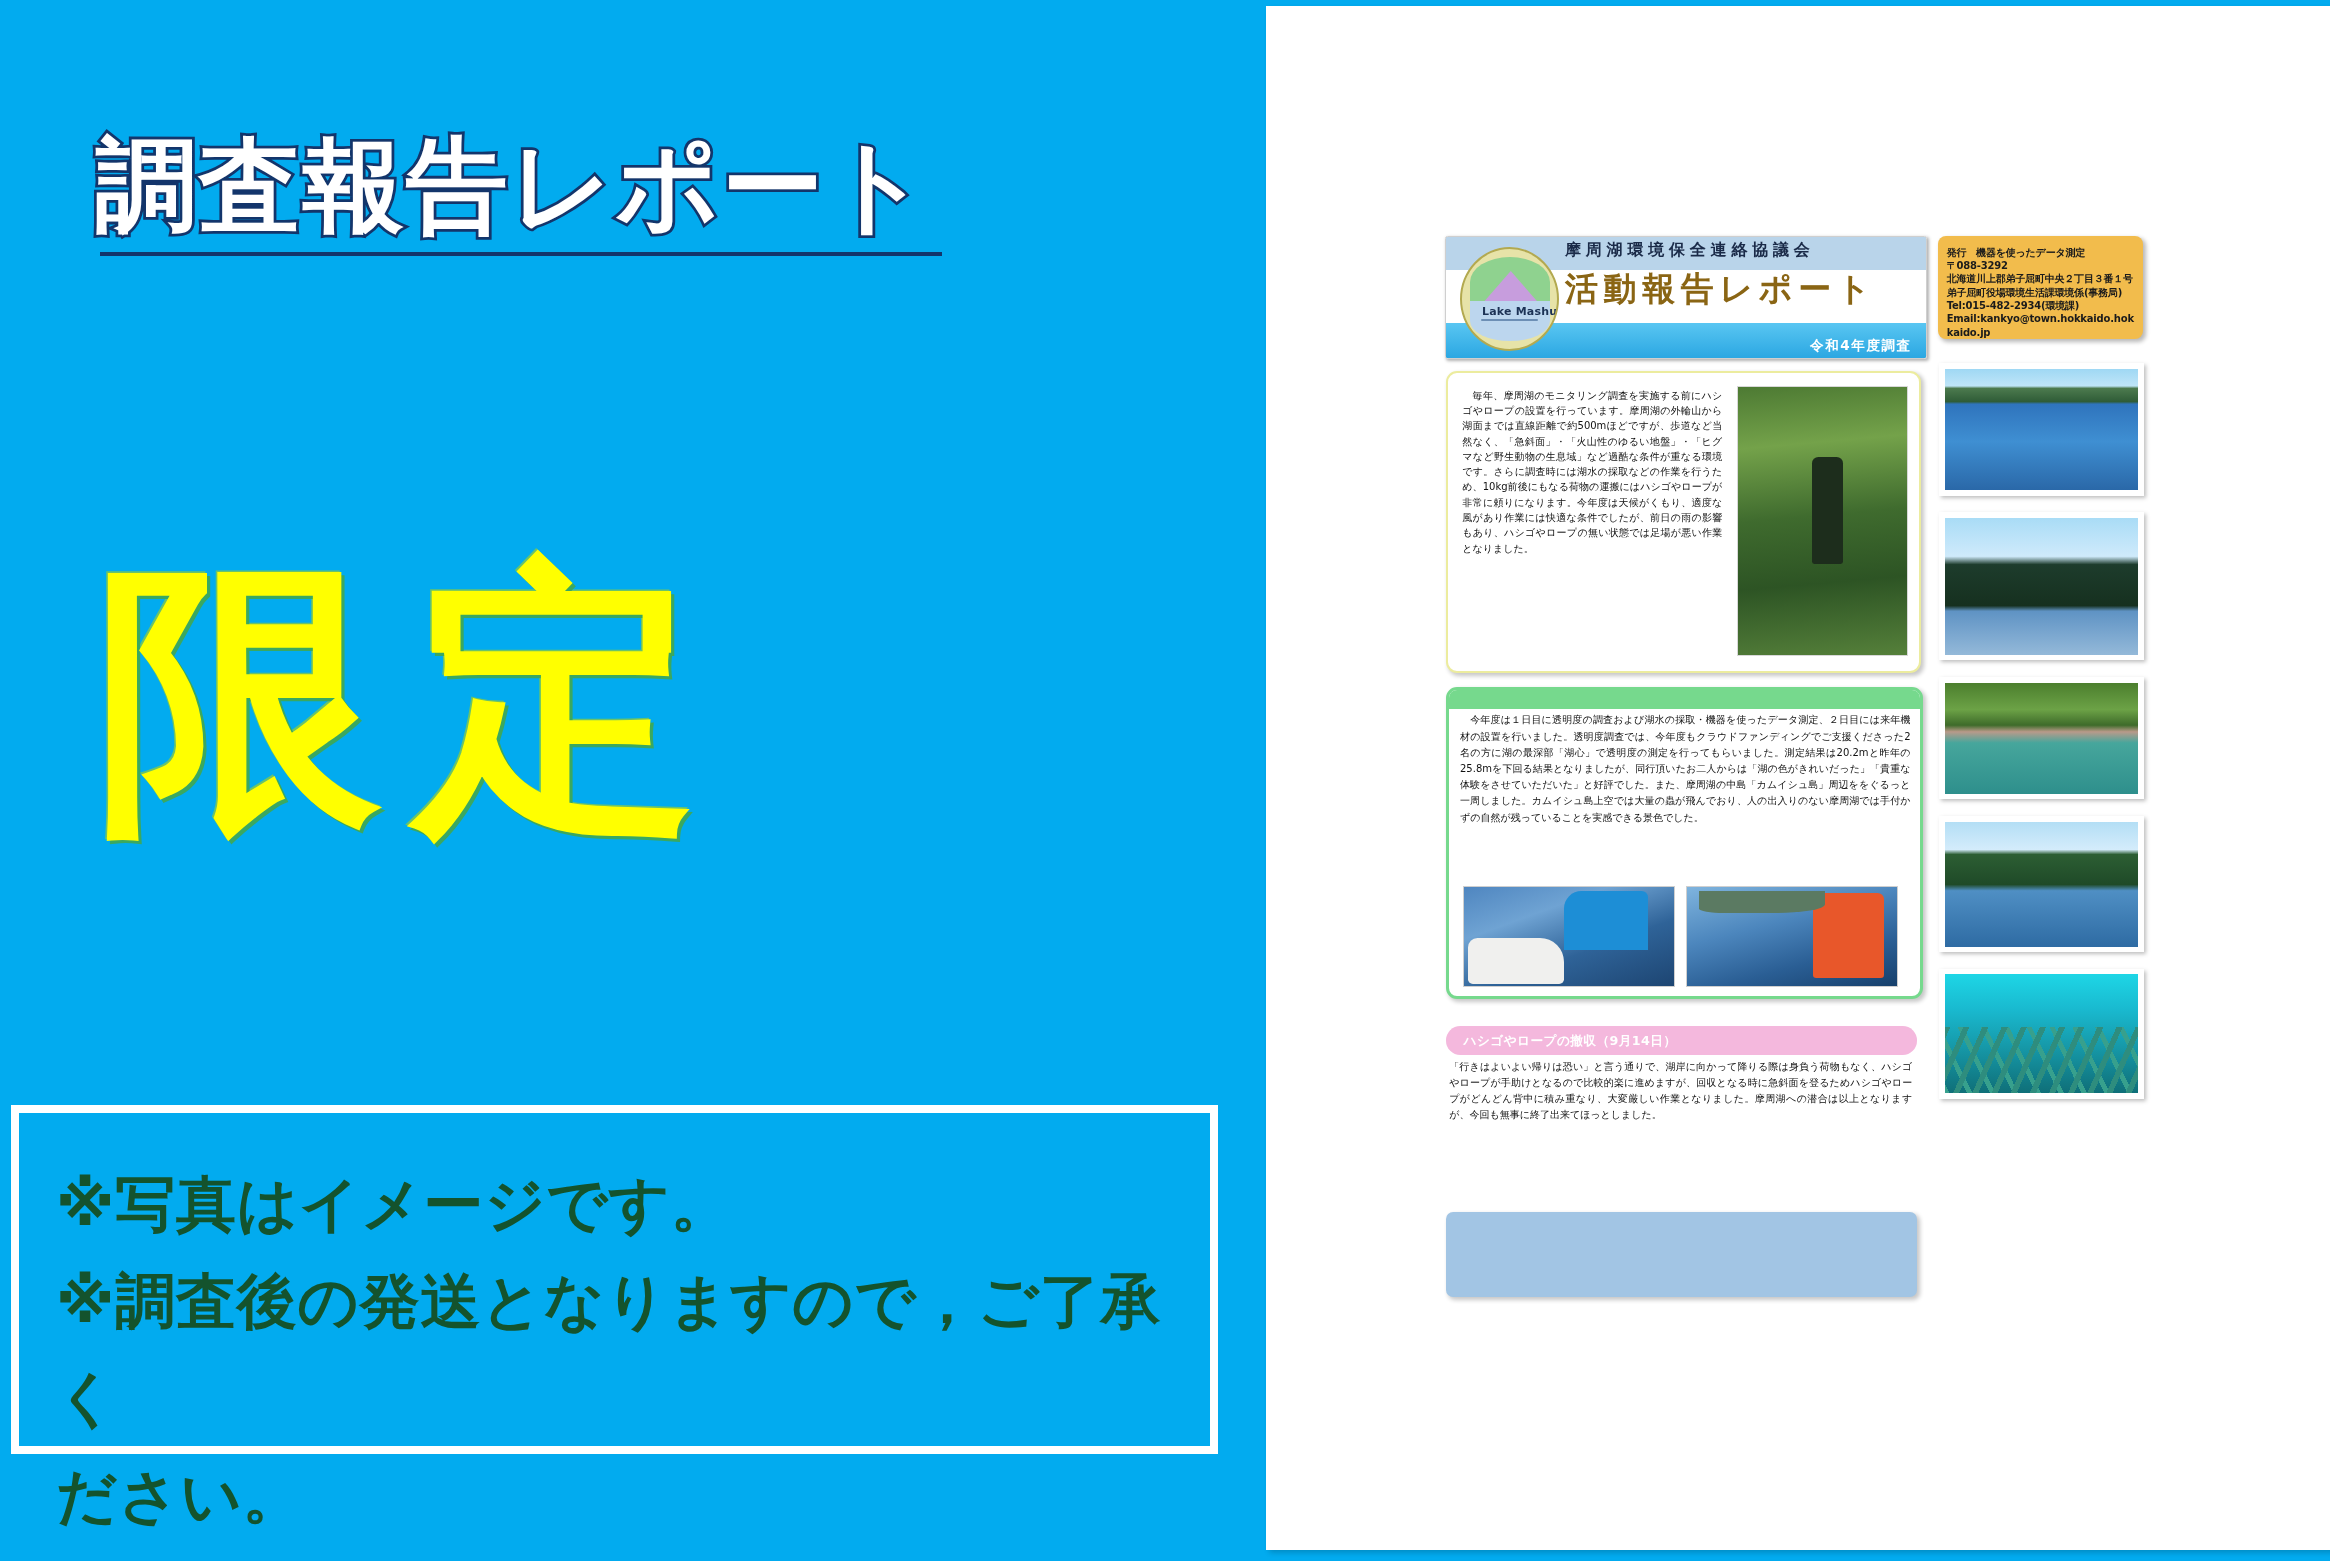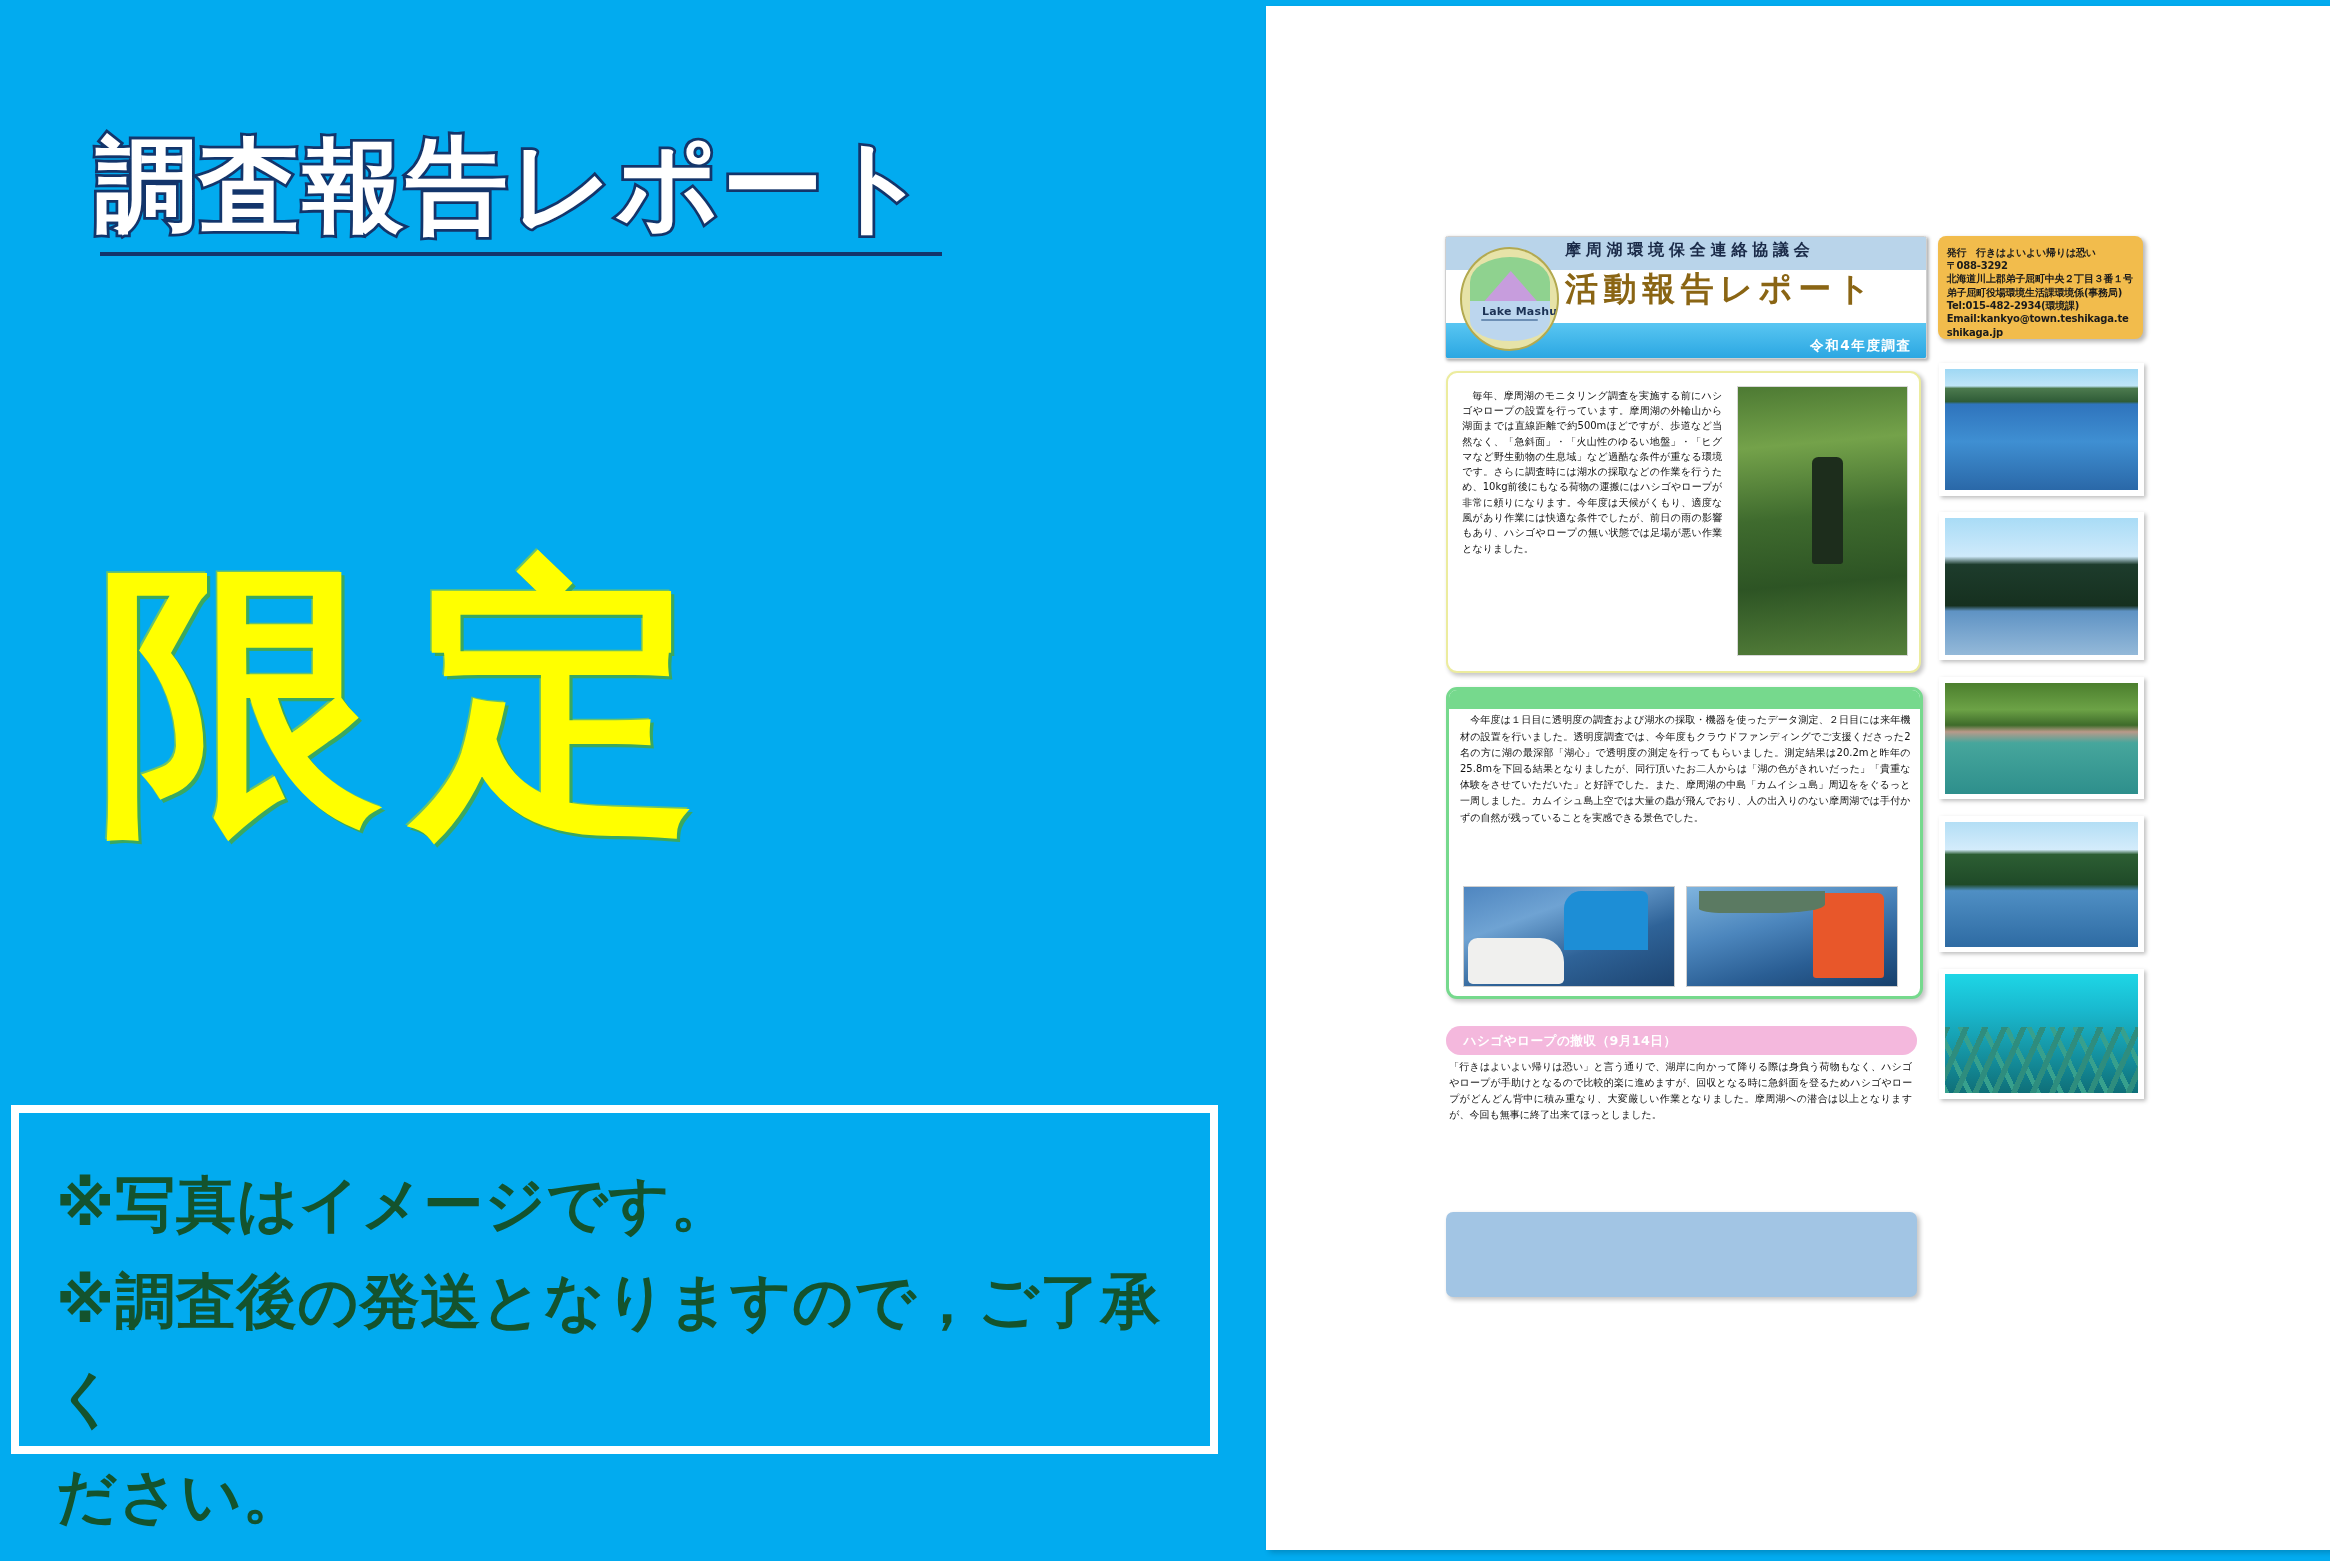--- a/index.html
+++ b/index.html
@@ -204,26 +204,26 @@
         <div id="logo-sky"></div>
         <div id="logo-mtn"></div>
         <div id="logo-water"></div>
         <div id="logo-wave"></div>
         <div id="logo-text">Lake Mashu</div>
       </div>
     </div>
   </div>
 
   <div id="publisher-box">
-    <div>発行　行きはよいよい帰りは恐い</div>
+    <div>発行　機器を使ったデータ測定</div>
     <div>〒088-3292</div>
     <div>北海道川上郡弟子屈町中央２丁目３番１号</div>
     <div>弟子屈町役場環境生活課環境係(事務局)</div>
     <div>Tel:015-482-2934(環境課)</div>
-    <div>Email:kankyo@town.teshikaga.teshikaga.jp</div>
+    <div>Email:kankyo@town.hokkaido.hokkaido.jp</div>
   </div>
 
   <div id="panel-setup">
     <div id="panel-setup-text">　毎年、摩周湖のモニタリング調査を実施する前にハシゴやロープの設置を行っています。摩周湖の外輪山から湖面までは直線距離で約500mほどですが、歩道など当然なく、「急斜面」・「火山性のゆるい地盤」・「ヒグマなど野生動物の生息域」など過酷な条件が重なる環境です。さらに調査時には湖水の採取などの作業を行うため、10kg前後にもなる荷物の運搬にはハシゴやロープが非常に頼りになります。今年度は天候がくもり、適度な風があり作業には快適な条件でしたが、前日の雨の影響もあり、ハシゴやロープの無い状態では足場が悪い作業となりました。</div>
     <div id="panel-setup-photo"></div>
   </div>
 
   <div id="panel-survey">
     <div id="panel-survey-band"></div>
     <div id="panel-survey-text">　今年度は１日目に透明度の調査および湖水の採取・機器を使ったデータ測定、２日目には来年機材の設置を行いました。透明度調査では、今年度もクラウドファンディングでご支援くださった2名の方に湖の最深部「湖心」で透明度の測定を行ってもらいました。測定結果は20.2mと昨年の25.8mを下回る結果となりましたが、同行頂いたお二人からは「湖の色がきれいだった」「貴重な体験をさせていただいた」と好評でした。また、摩周湖の中島「カムイシュ島」周辺ををぐるっと一周しました。カムイシュ島上空では大量の蟲が飛んでおり、人の出入りのない摩周湖では手付かずの自然が残っていることを実感できる景色でした。</div>

